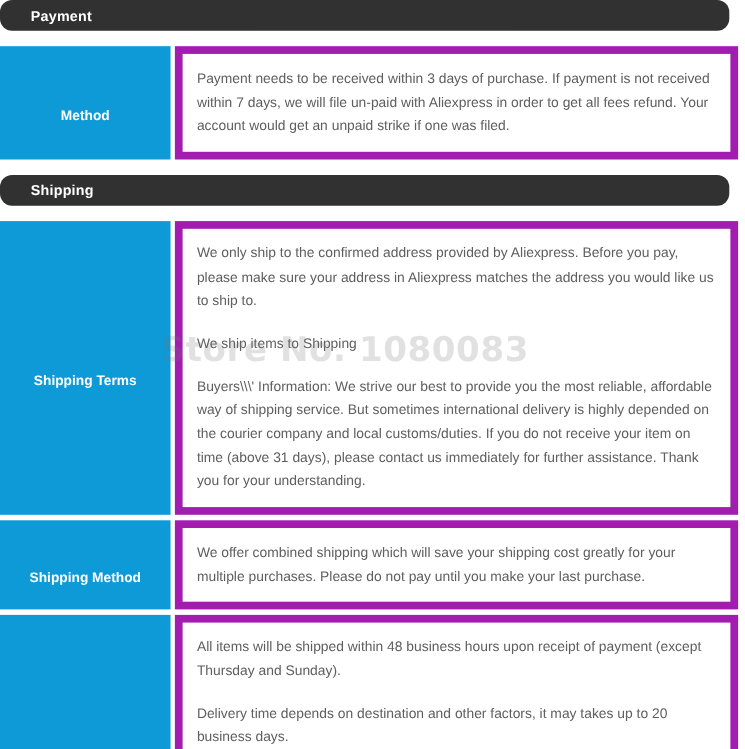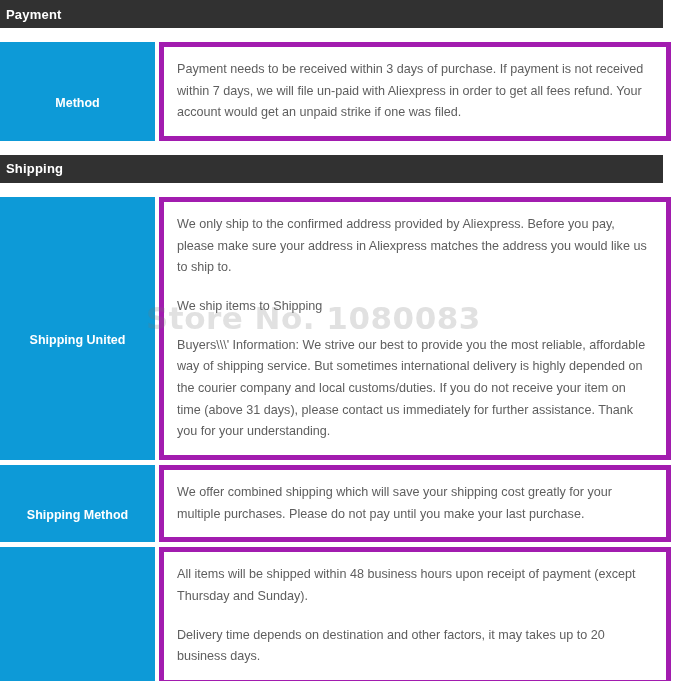--- a/index.html
+++ b/index.html
@@ -21,21 +21,22 @@
 
   
   .section-header {
     background: #313131;
     height: 28px;
     width: 663px;
     margin: 0 0 0 0;
     display: flex;
     align-items: center;
     box-sizing: border-box;
-    padding-left: 6px;
+    padding-left: 28px;
+    border-radius: 11px;
   }
   .section-header .section-title {
     color: #ffffff;
     font-size: 13px;
     font-weight: bold;
     letter-spacing: 0.2px;
     line-height: 1;
   }
 
   
@@ -64,21 +65,21 @@
     font-size: 12.5px;
     font-weight: bold;
     text-align: center;
     line-height: 1.3;
     margin-top: 24px;
   }
 
   .content-cell {
     flex: 1 1 auto;
     background: #ffffff;
-    border: 5px solid #a21caf;
+    border: 7px solid #a21caf;
     margin-left: 4px;
     box-sizing: border-box;
     padding: 12px 14px 12px 13px;
   }
   .content-cell p {
     margin: 0;
     color: #5e5e5e;
     font-size: 12.6px;
     line-height: 1.72;
   }
@@ -129,21 +130,21 @@
   <div class="gap-before-header"></div>
 
   <div class="section">
     <div class="section-header">
       <span class="section-title">Shipping</span>
     </div>
     <div class="gap-after-header"></div>
 
     <div class="row">
       <div class="label-cell">
-        <span class="label-text">Shipping United</span>
+        <span class="label-text">Shipping Terms</span>
       </div>
       <div class="content-cell">
         <p>We only ship to the confirmed address provided by Aliexpress. Before you pay, please make sure your address in Aliexpress matches the address you would like us to ship to.</p>
         <p>We ship items to Shipping</p>
         <p>Buyers\\\' Information: We strive our best to provide you the most reliable, affordable way of shipping service. But sometimes international delivery is highly depended on the courier company and local customs/duties. If you do not receive your item on time (above 31 days), please contact us immediately for further assistance. Thank you for your understanding.</p>
       </div>
     </div>
 
     <div class="row">
       <div class="label-cell">

